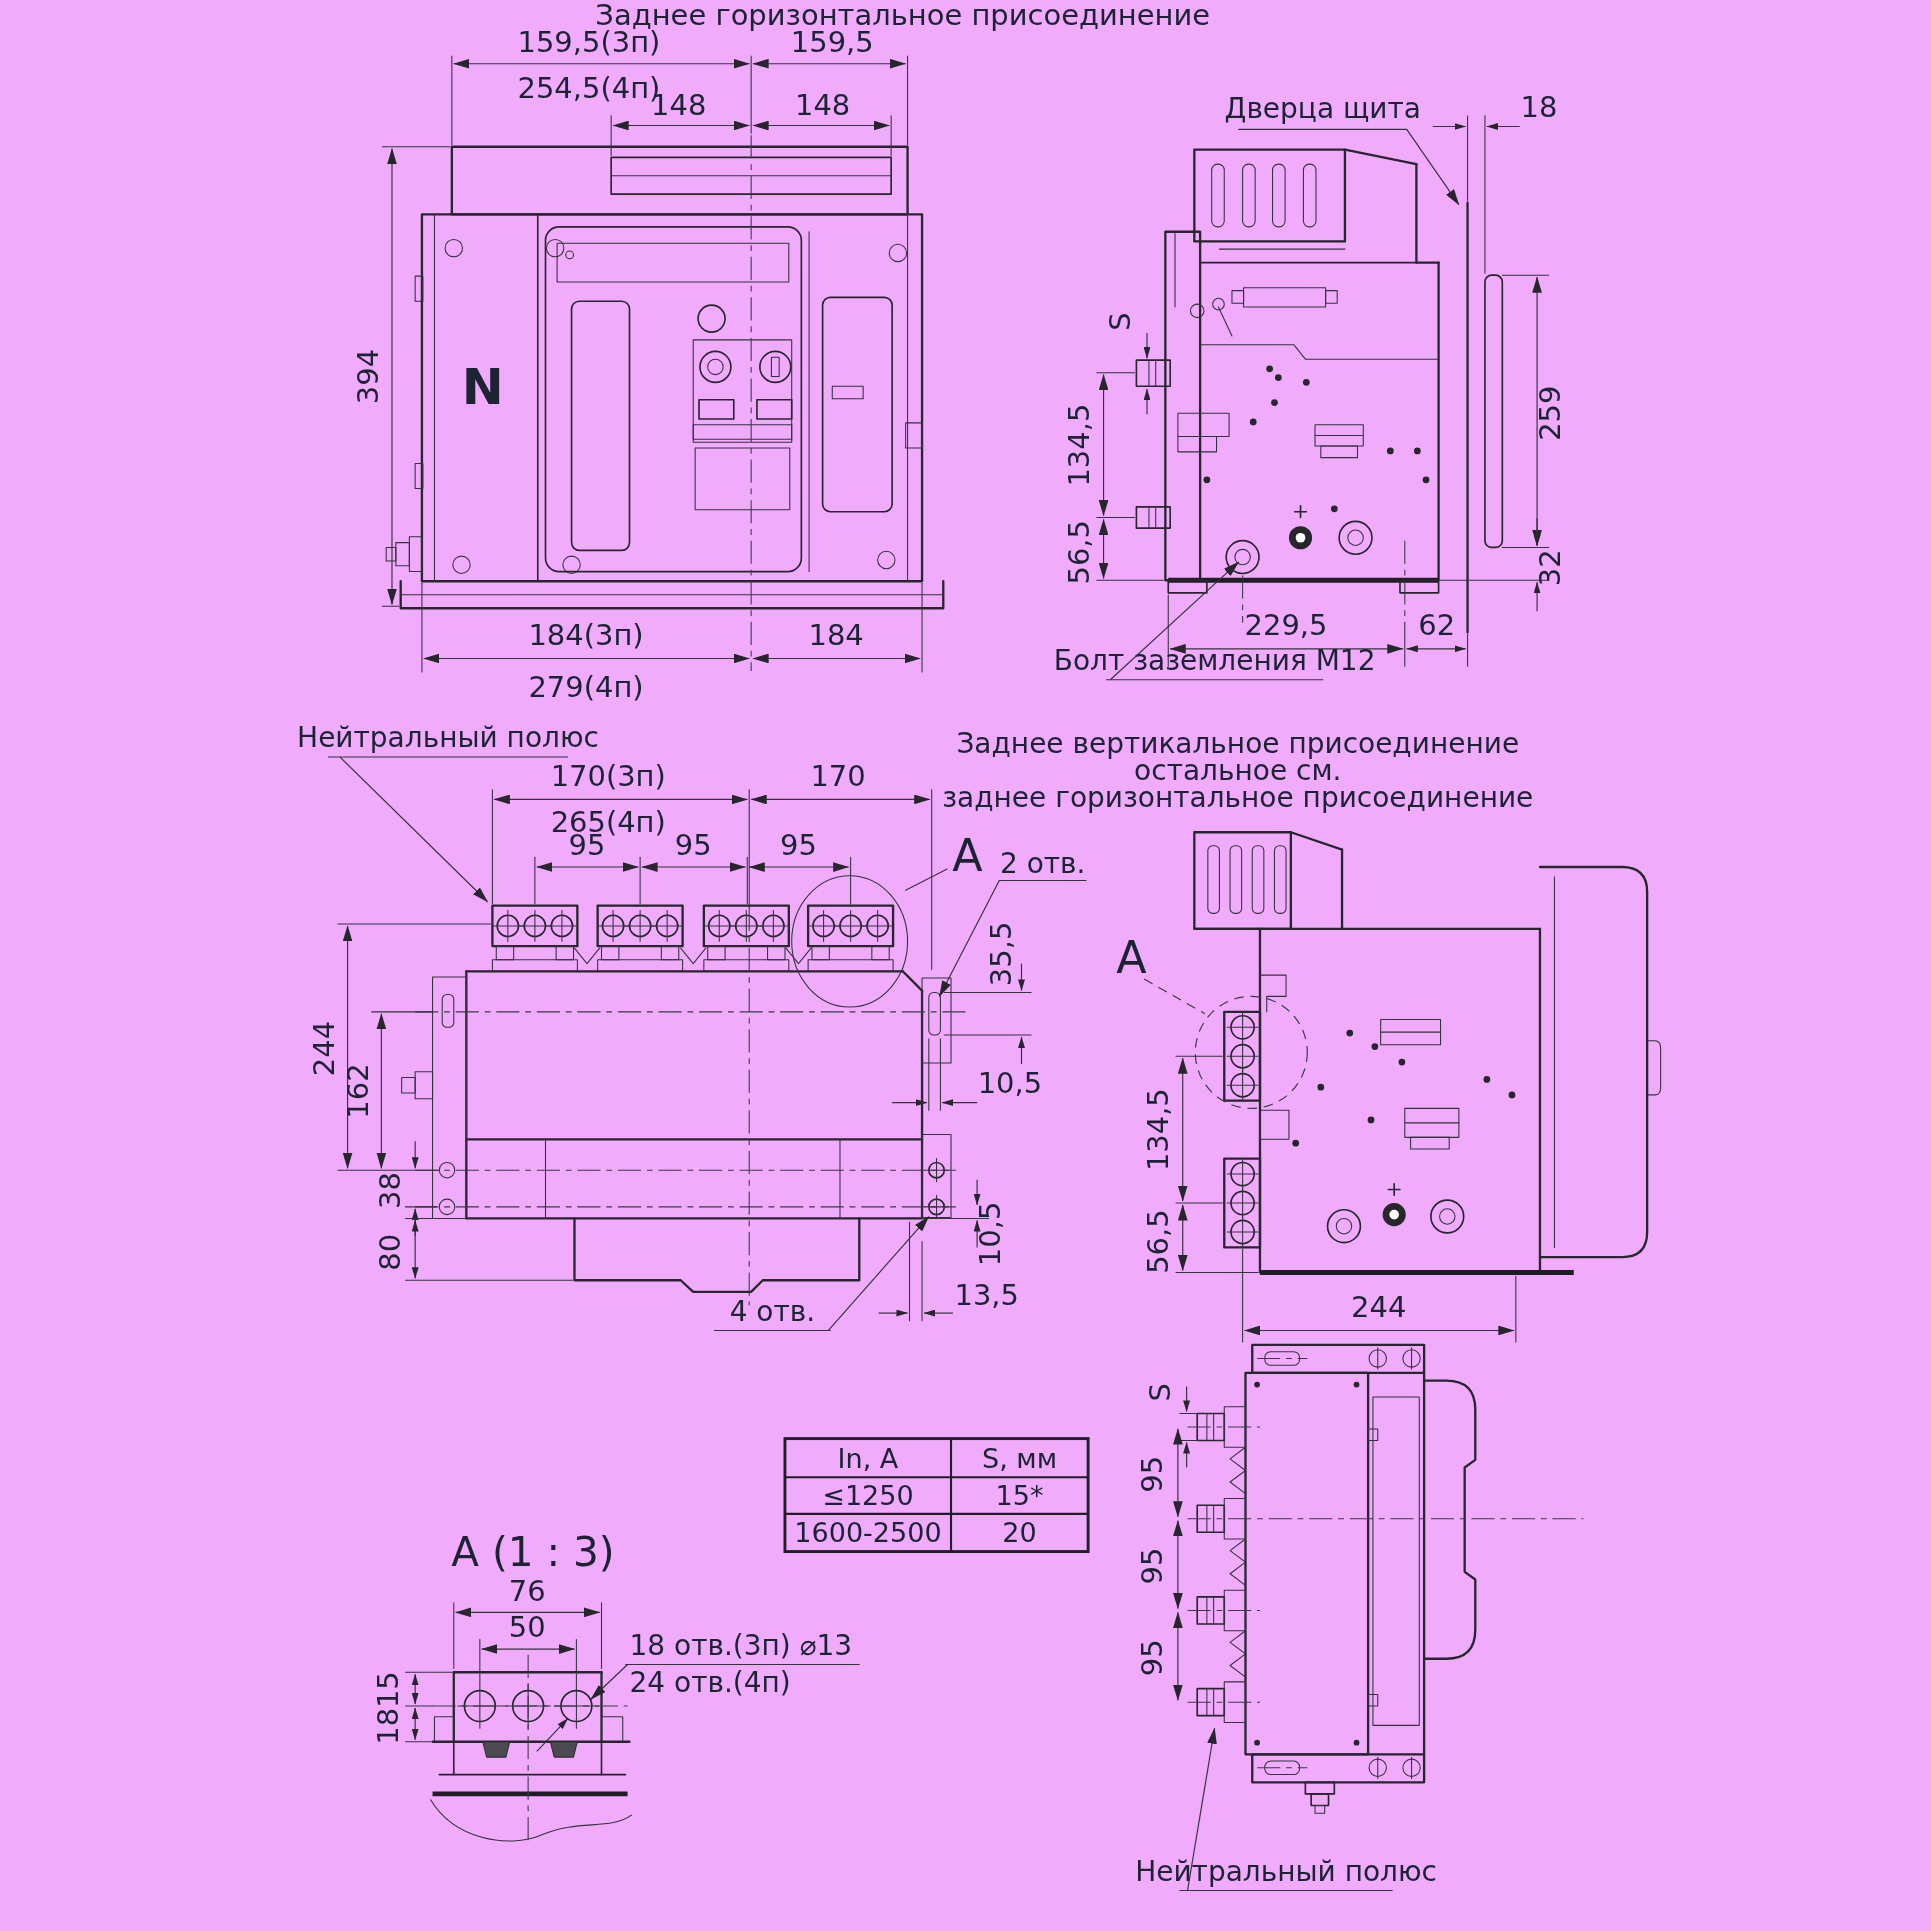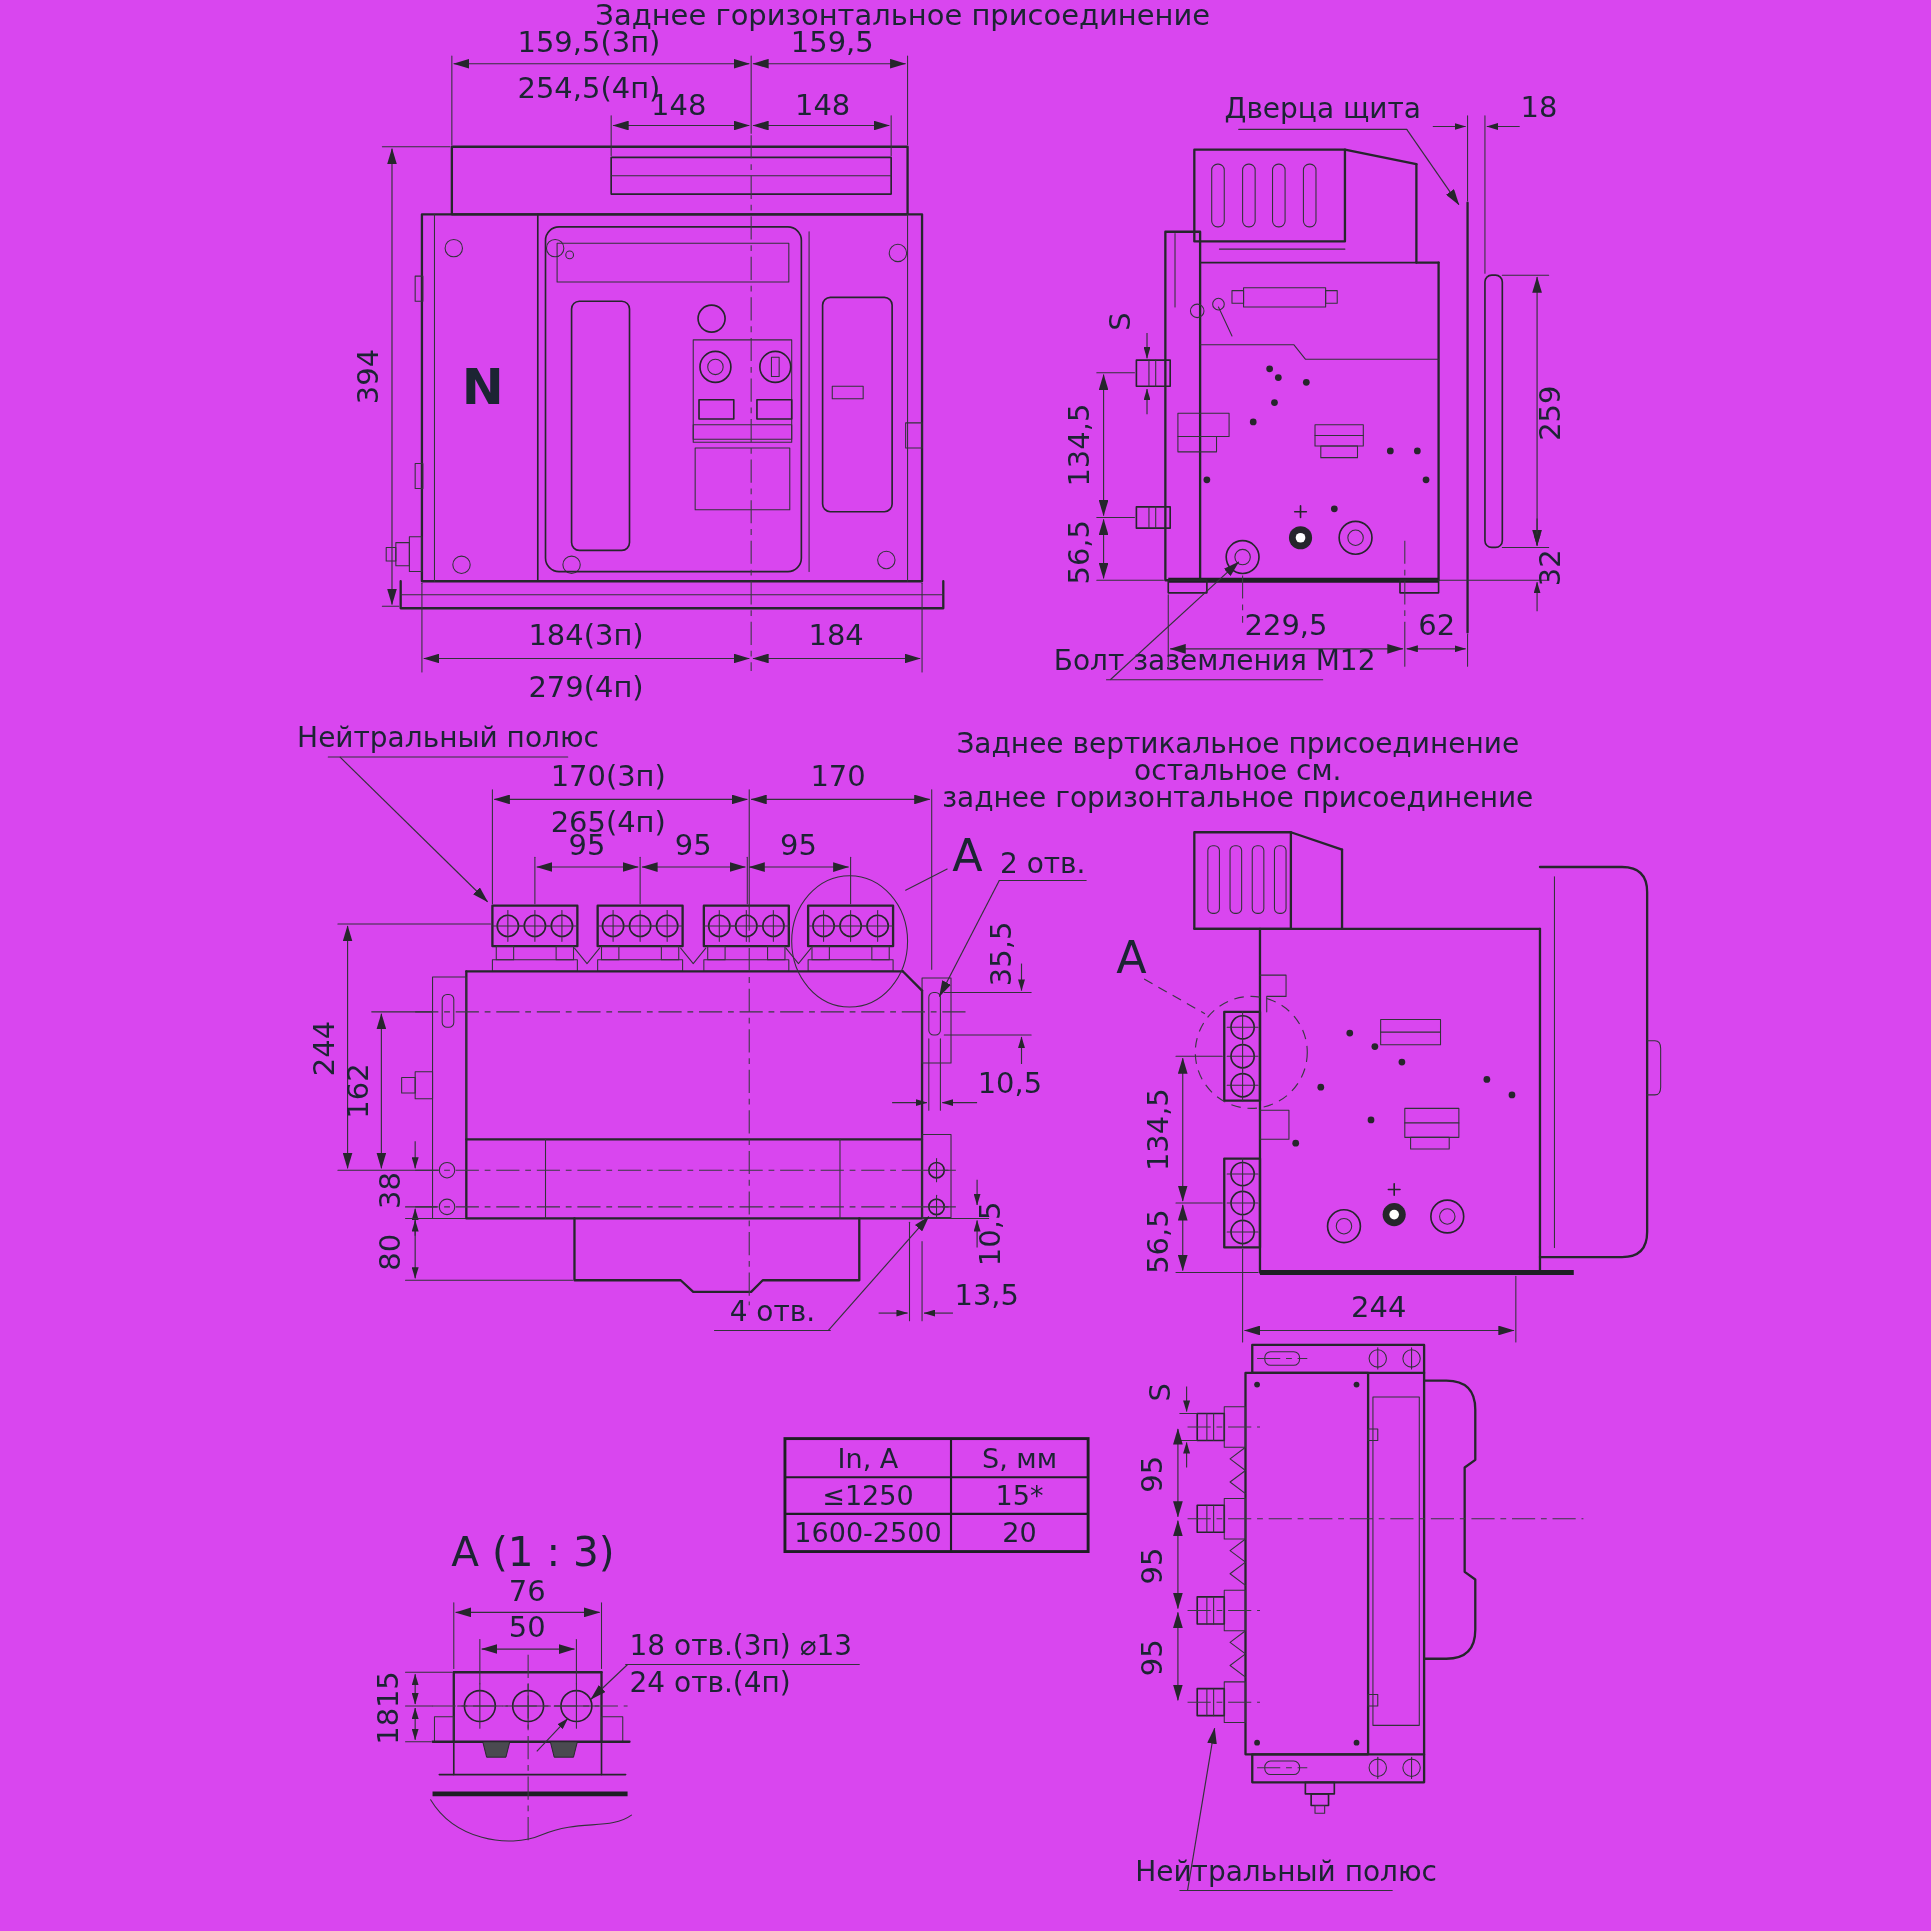--- a/index.html
+++ b/index.html
@@ -1,16 +1,16 @@
 <!DOCTYPE html>
 <html><head>
 <meta charset="utf-8">
 <style>
   html,body{margin:0;padding:0;background:#ffffff;}
-  .page{position:relative;width:1931px;height:1931px;background:#d946ef;overflow:hidden;}
+  .page{position:relative;width:1931px;height:1931px;background:#f0abfc;overflow:hidden;}
   svg{position:absolute;left:0;top:0;}
   .ol{stroke:#26262c;stroke-width:2.4;fill:none;stroke-linecap:round;stroke-linejoin:round;}
   .md{stroke:#26262c;stroke-width:1.7;fill:none;stroke-linecap:round;stroke-linejoin:round;}
   .tn{stroke:#33333a;stroke-width:1.1;fill:none;stroke-linecap:round;stroke-linejoin:round;}
   .dm{stroke:#33333a;stroke-width:1.2;fill:none;}
   .thick{stroke:#1e1e24;stroke-width:5;fill:none;}
   .cl{stroke:#3a3a42;stroke-width:1.1;fill:none;stroke-dasharray:24 6 6 6;}
   .dsh{stroke:#3a3a42;stroke-width:1.2;fill:none;stroke-dasharray:10 7;}
   .dot{fill:#26262c;stroke:none;}
   .pad{fill:#4a4a50;stroke:#26262c;stroke-width:1;}

